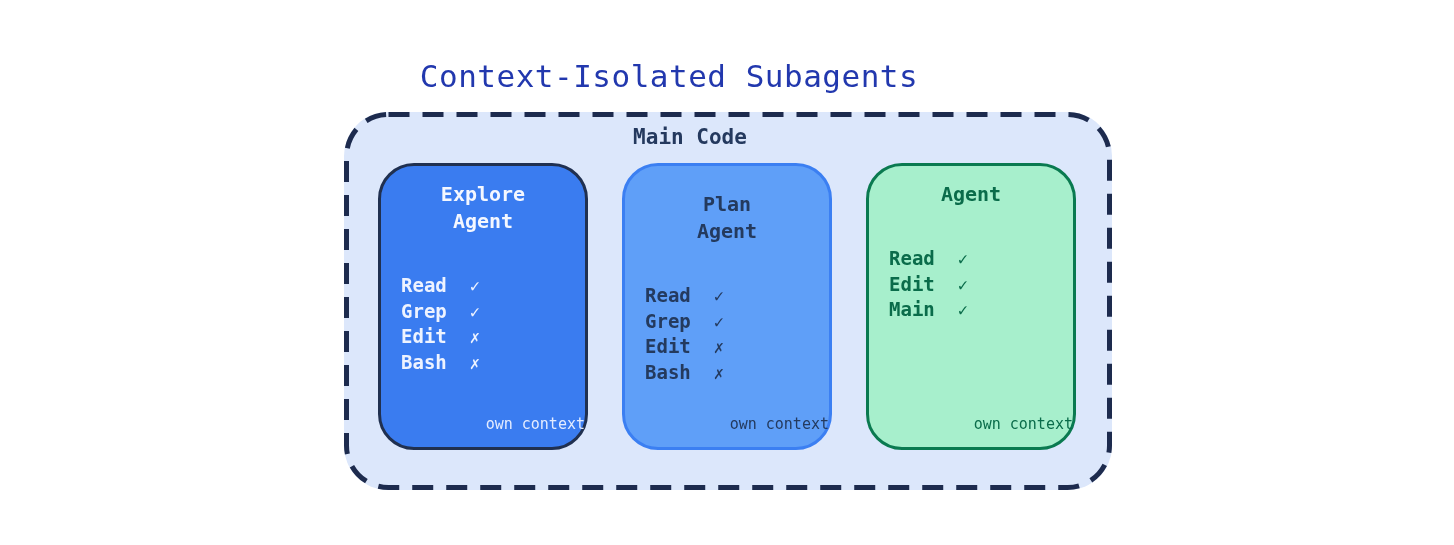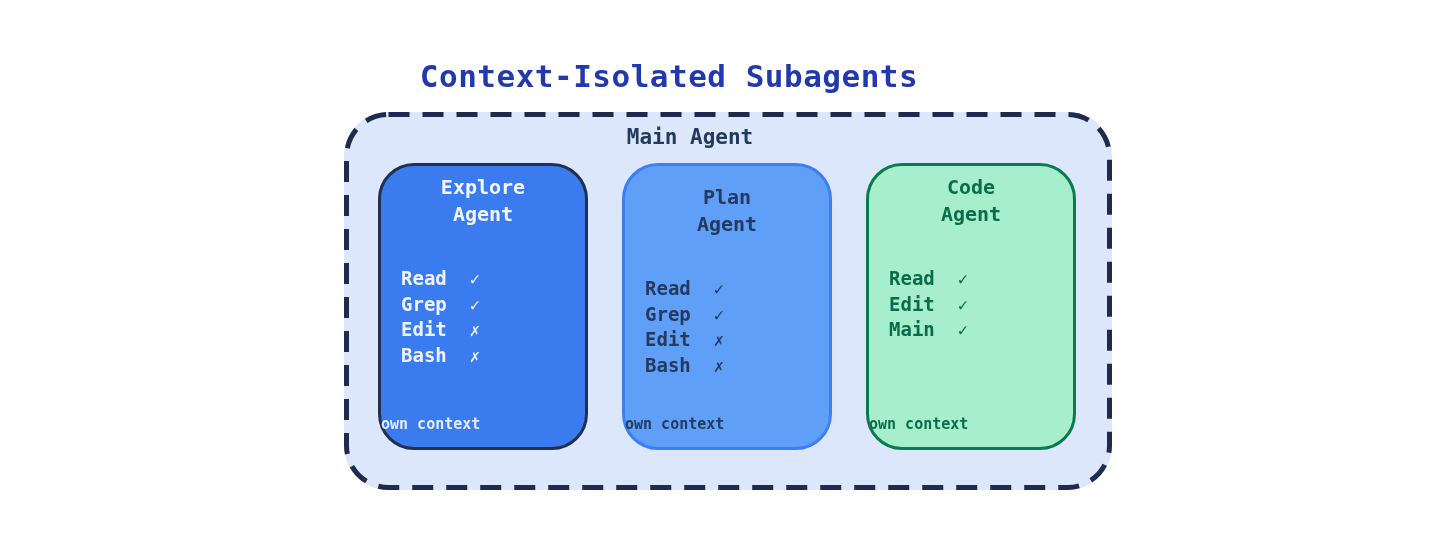--- a/index.html
+++ b/index.html
@@ -9,21 +9,21 @@
     font-family: "DejaVu Sans Mono", "Liberation Mono", monospace;
     overflow: hidden;
   }
   .stage { position: relative; width: 1454px; height: 545px; }
 
   .diagram-title {
     position: absolute;
     left: 669px; top: 58px;
     transform: translateX(-50%);
     font-size: 31px;
-    font-weight: bold;
+    font-weight: normal;
     color: #2238ae;
     white-space: nowrap;
     letter-spacing: 0.5px;
   }
 
   .main-container {
     position: absolute;
     left: 344px; top: 112px;
     width: 768px; height: 378px;
     background: #dce7fb;
@@ -44,21 +44,21 @@
     white-space: nowrap;
   }
 
   .card {
     position: absolute;
     top: 51px;
     width: 210px; height: 287px;
     border-radius: 36px;
     display: flex;
     flex-direction: column;
-    padding: 8px 0 14px 0;
+    padding: 15px 0 14px 0;
   }
   .card-0 { left: 34px;  background: #3a7cf0; border: 3px solid #203050; }
   .card-1 { left: 278px; background: #5f9ff8; border: 3px solid #3b7ff2; }
   .card-2 { left: 522px; background: #a7efcc; border: 3px solid #0a7a50; }
 
   .card-title {
     text-align: center;
     font-size: 20px;
     font-weight: bold;
     line-height: 27px;
@@ -76,42 +76,42 @@
   }
   .card-0 .tools { color: #eef3ff; }
   .card-1 .tools { color: #243a5e; }
   .card-2 .tools { color: #0a6c4a; }
   .tool-row { white-space: pre; }
   .tool-name { display: inline-block; width: 6ch; }
   .tool-mark { font-size: 17px; }
 
   .card-footer {
     margin-top: auto;
-    text-align: left;
+    text-align: right;
     font-size: 15px;
-    font-weight: bold;
+    font-weight: normal;
   }
   .card-0 .card-footer { color: #e4ecff; }
   .card-1 .card-footer { color: #243a5e; }
   .card-2 .card-footer { color: #0a6c4a; }
 </style>
 </head>
 <body>
 
 <div class="stage">
 
   <div class="diagram-title">Context-Isolated Subagents</div>
 
   <div class="main-container">
 
     <svg class="dashed-border" viewBox="0 0 768 378" xmlns="http://www.w3.org/2000/svg">
       <rect x="2.5" y="2.5" width="763" height="373" rx="42" ry="42" fill="none" stroke="#1d2b4e" stroke-width="5" stroke-dasharray="21 13"></rect>
     </svg>
 
-    <div class="main-agent-label">Main Agent</div>
+    <div class="main-agent-label">Main Code</div>
 
     <div class="card card-0">
       <div class="card-title">
         <div>Explore</div>
         <div>Agent</div>
       </div>
       <div class="tools">
         <div class="tool-row"><span class="tool-name">Read</span><span class="tool-mark">✓</span></div>
         <div class="tool-row"><span class="tool-name">Grep</span><span class="tool-mark">✓</span></div>
         <div class="tool-row"><span class="tool-name">Edit</span><span class="tool-mark">✗</span></div>
@@ -129,21 +129,20 @@
         <div class="tool-row"><span class="tool-name">Read</span><span class="tool-mark">✓</span></div>
         <div class="tool-row"><span class="tool-name">Grep</span><span class="tool-mark">✓</span></div>
         <div class="tool-row"><span class="tool-name">Edit</span><span class="tool-mark">✗</span></div>
         <div class="tool-row"><span class="tool-name">Bash</span><span class="tool-mark">✗</span></div>
       </div>
       <div class="card-footer">own context</div>
     </div>
 
     <div class="card card-2">
       <div class="card-title">
-        <div>Code</div>
         <div>Agent</div>
       </div>
       <div class="tools">
         <div class="tool-row"><span class="tool-name">Read</span><span class="tool-mark">✓</span></div>
         <div class="tool-row"><span class="tool-name">Edit</span><span class="tool-mark">✓</span></div>
         <div class="tool-row"><span class="tool-name">Main</span><span class="tool-mark">✓</span></div>
       </div>
       <div class="card-footer">own context</div>
     </div>
 

